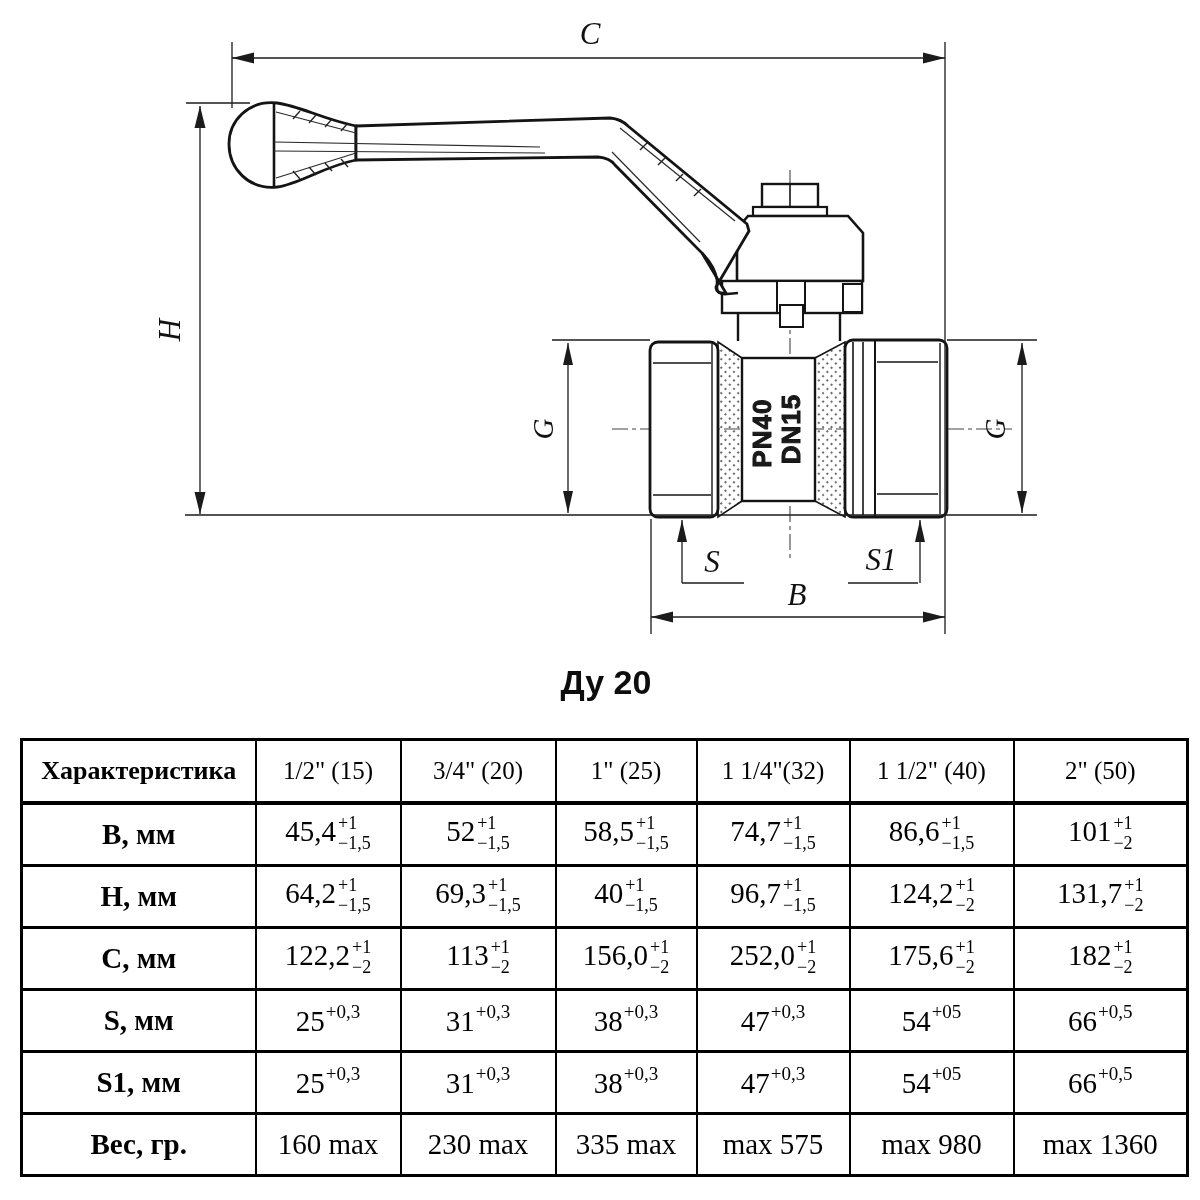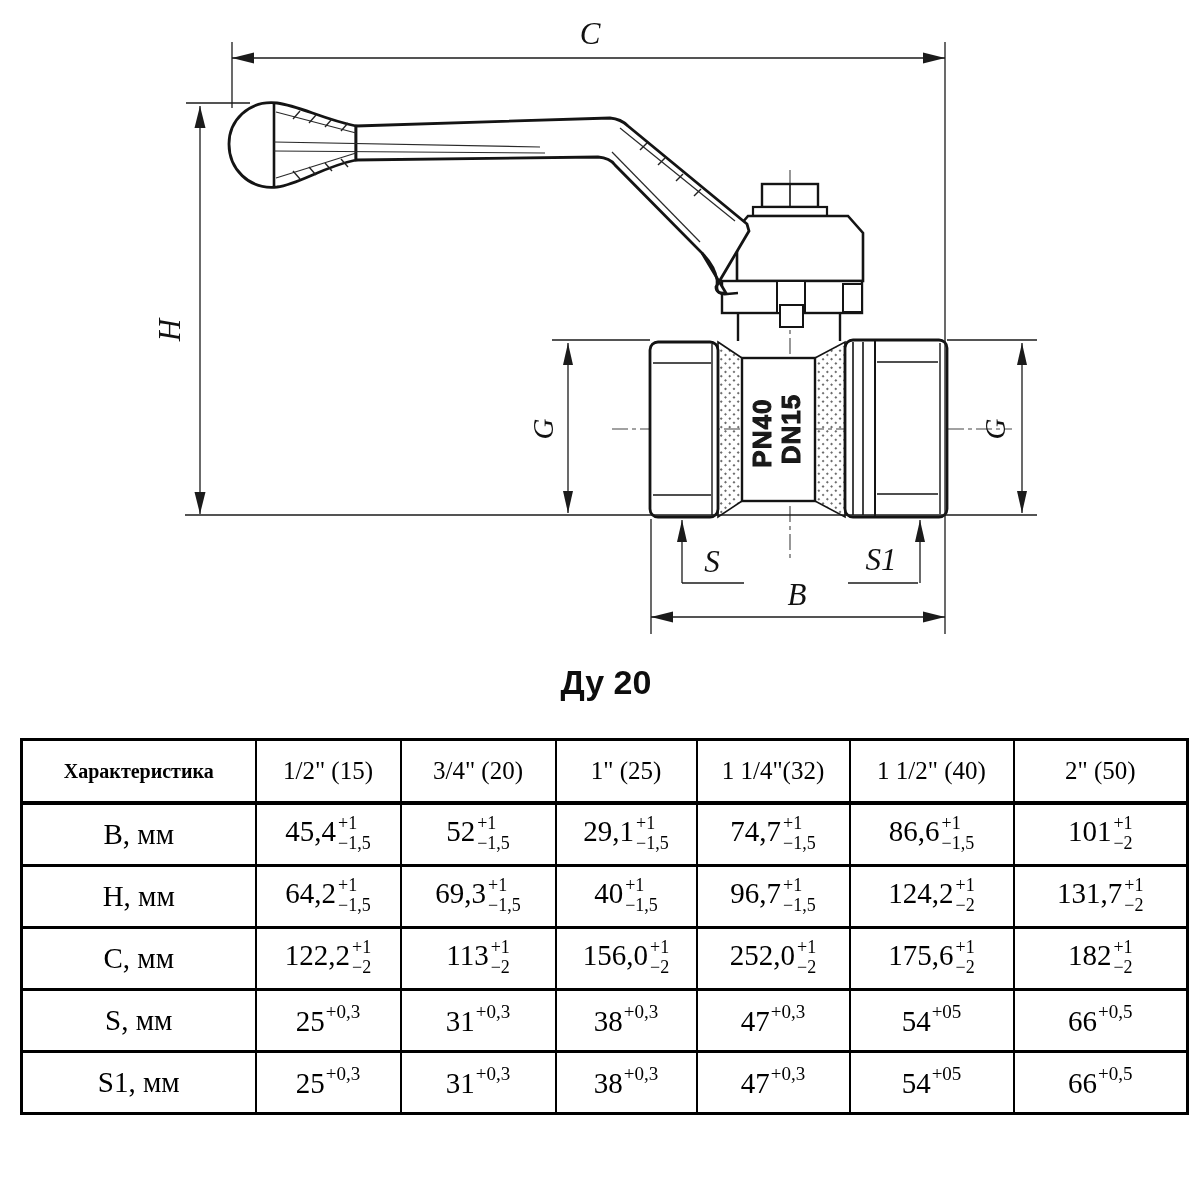--- a/index.html
+++ b/index.html
@@ -6,23 +6,23 @@
   body{width:1200px;height:1200px;font-family:"Liberation Serif",serif;color:#000;}
   .drawing-wrap{width:1200px;height:712px;position:relative;}
   svg text{user-select:none;}
   .dim-label{font-family:"Liberation Serif",serif;font-style:italic;font-size:31px;fill:#111;}
   .dim-label-small{font-family:"Liberation Serif",serif;font-style:italic;font-size:29px;fill:#111;}
   .stamp-text{font-family:"Liberation Sans",sans-serif;font-weight:bold;font-size:26px;fill:#1a1a1a;letter-spacing:1px;}
   .caption-text{font-family:"Liberation Sans",sans-serif;font-weight:bold;font-size:34px;fill:#0d0d0d;}
   table.specs{border-collapse:collapse;margin:26px 0 0 20px;width:1166px;table-layout:fixed;border:3px solid #000;}
   table.specs th, table.specs td{border:2px solid #000;border-top-width:3px;border-bottom-width:3px;text-align:center;vertical-align:middle;padding:0 4px;overflow:hidden;}
   table.specs thead th{height:60px;font-weight:normal;font-size:25px;border-bottom-width:4px;}
-  table.specs thead th:first-child{font-weight:bold;font-size:20px;}
+  table.specs thead th:first-child{font-weight:bold;font-size:26px;}
   table.specs td{height:59px;font-size:29px;}
-  td.row-label{font-weight:normal;font-size:27px;}
+  td.row-label{font-weight:bold;font-size:27px;}
   .tol{display:inline-flex;flex-direction:column;justify-content:center;font-size:18px;line-height:1.08;text-align:left;vertical-align:middle;margin-left:2px;transform:translateY(-1px);}
   .sup-only{font-size:19px;vertical-align:super;line-height:1;position:relative;top:-2px;margin-left:1px;}
 </style>
 </head>
 <body>
 
 <div class="drawing-wrap">
 <svg width="1200" height="712" viewBox="0 0 1200 712">
   <defs>
     <pattern id="knurl" width="6" height="6" patternUnits="userSpaceOnUse" patternTransform="rotate(45)">
@@ -183,21 +183,21 @@
       <tr>
         <td class="row-label">В, мм</td>
         <td><span>45,4</span><span class="tol">
             <span>+1</span>
             <span>−1,5</span>
           </span></td>
         <td><span>52</span><span class="tol">
             <span>+1</span>
             <span>−1,5</span>
           </span></td>
-        <td><span>29,1</span><span class="tol">
+        <td><span>58,5</span><span class="tol">
             <span>+1</span>
             <span>−1,5</span>
           </span></td>
         <td><span>74,7</span><span class="tol">
             <span>+1</span>
             <span>−1,5</span>
           </span></td>
         <td><span>86,6</span><span class="tol">
             <span>+1</span>
             <span>−1,5</span>
@@ -272,14 +272,23 @@
       </tr>
       <tr>
         <td class="row-label">S1, мм</td>
         <td><span>25</span><span class="sup-only">+0,3</span></td>
         <td><span>31</span><span class="sup-only">+0,3</span></td>
         <td><span>38</span><span class="sup-only">+0,3</span></td>
         <td><span>47</span><span class="sup-only">+0,3</span></td>
         <td><span>54</span><span class="sup-only">+05</span></td>
         <td><span>66</span><span class="sup-only">+0,5</span></td>
       </tr>
+      <tr>
+        <td class="row-label">Вес, гр.</td>
+        <td>160 max</td>
+        <td>230 max</td>
+        <td>335 max</td>
+        <td>max 575</td>
+        <td>max 980</td>
+        <td>max 1360</td>
+      </tr>
     </tbody>
 </table>
 
 </body></html>

